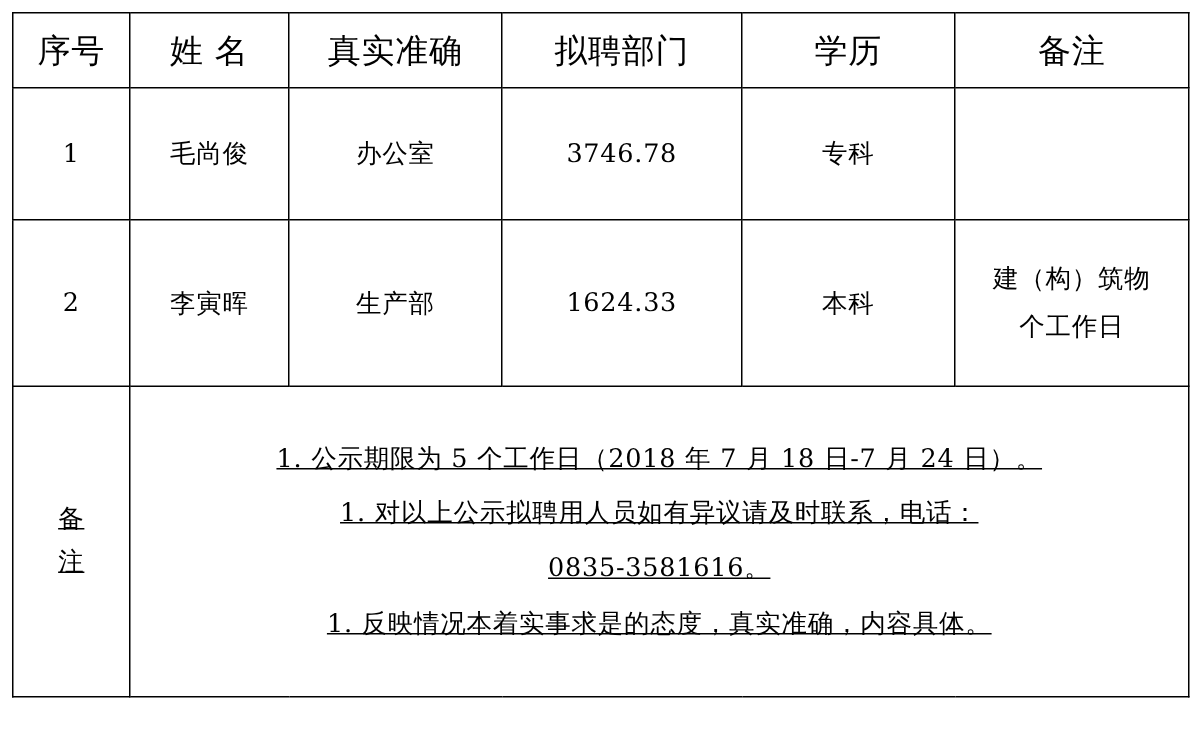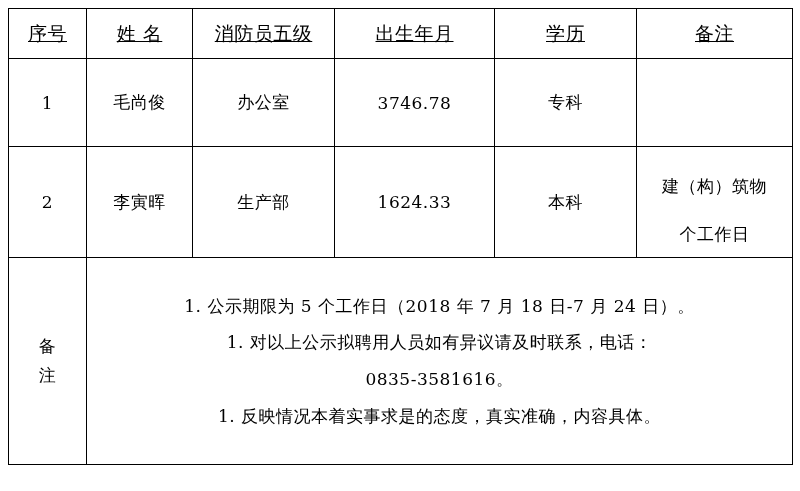--- a/index.html
+++ b/index.html
@@ -38,38 +38,36 @@
   
   col.c-seq    { width: 78px; }
   col.c-name   { width: 106px; }
   col.c-dept   { width: 142px; }
   col.c-birth  { width: 160px; }
   col.c-edu    { width: 142px; }
   col.c-remark { width: 156px; }
 
   tr.head td {
     height: 49px;
-    font-size: 19px;
-    text-decoration: underline;
+    font-size: 22px;
   }
   tr.row1 td { height: 87px; }
   tr.row2 td { height: 110px; }
-  tr.foot td { height: 206px; }
+  tr.foot td { height: 206px; text-decoration: underline; }
 
   .num {
     font-family: "DejaVu Serif", "Liberation Serif", serif;
     font-size: 17px;
   }
 
   td.remark-cell {
     line-height: 1.9;
   }
   td.remark-cell .line {
     display: block;
-    margin-top: 16px;
   }
 
   td.footer-label {
     font-size: 18px;
     line-height: 1.7;
     width: 78px;
   }
   td.footer-label .lbl-line { display: block; }
 
   td.footer-body {
@@ -97,22 +95,22 @@
       <col class="c-name">
       <col class="c-dept">
       <col class="c-birth">
       <col class="c-edu">
       <col class="c-remark">
     </colgroup>
     <tbody>
       <tr class="head">
         <td>序号</td>
         <td>姓 名</td>
-        <td>消防员五级</td>
-        <td>出生年月</td>
+        <td>真实准确</td>
+        <td>拟聘部门</td>
         <td>学历</td>
         <td>备注</td>
       </tr>
 
       <tr class="row1">
         <td class="num">1</td>
         <td>毛尚俊</td>
         <td>办公室</td>
         <td class="num">3746.78</td>
         <td>专科</td>

